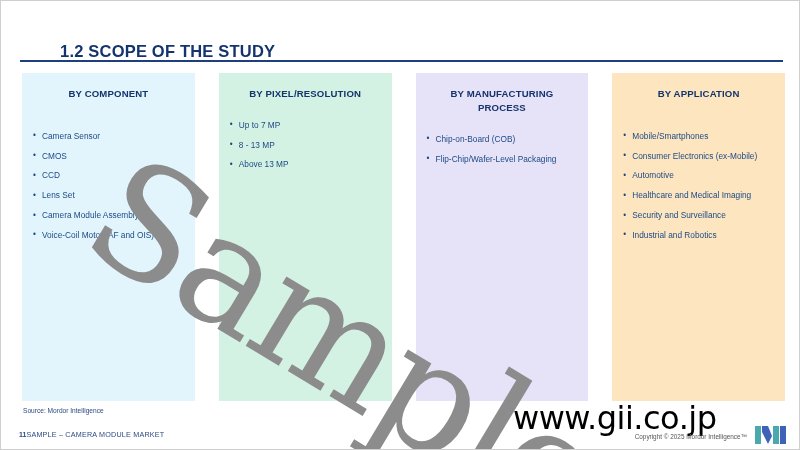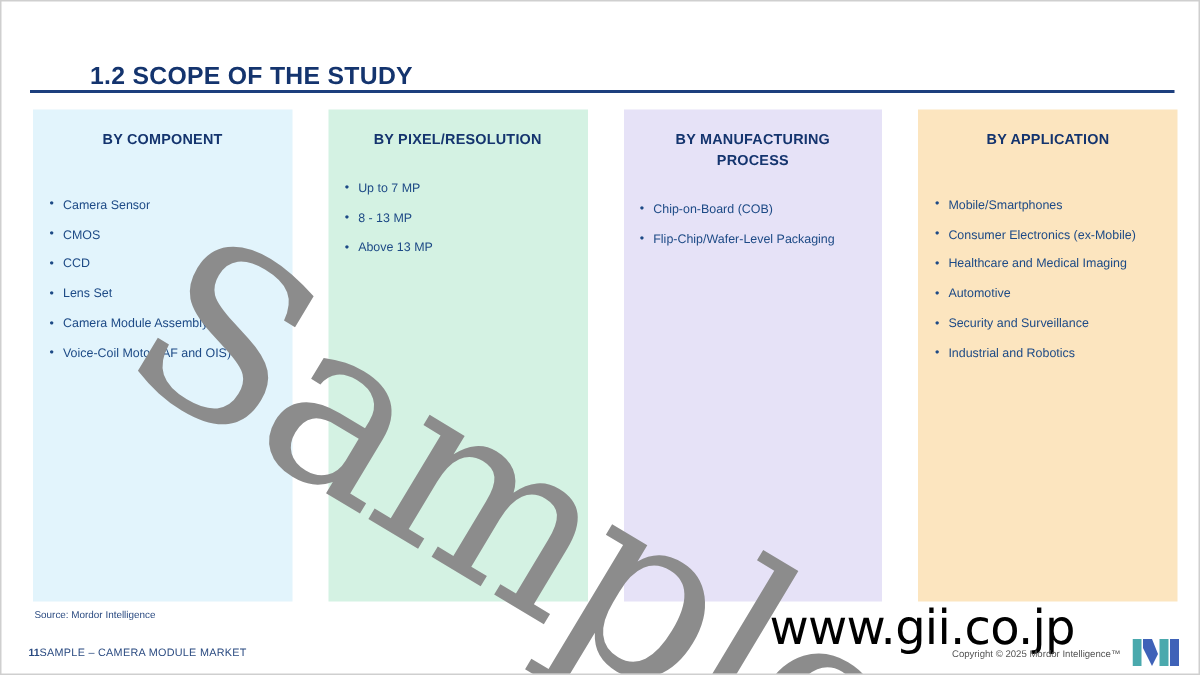--- a/index.html
+++ b/index.html
@@ -203,22 +203,22 @@
         <ul class="panel-list">
           <li>Chip-on-Board (COB)</li>
           <li>Flip-Chip/Wafer-Level Packaging</li>
         </ul>
       </div>
       <div class="panel" style="background: rgb(252, 229, 191);">
         <div class="panel-title">BY APPLICATION</div>
         <ul class="panel-list">
           <li>Mobile/Smartphones</li>
           <li>Consumer Electronics (ex-Mobile)</li>
+          <li>Automotive</li>
           <li>Healthcare and Medical Imaging</li>
-          <li>Automotive</li>
           <li>Security and Surveillance</li>
           <li>Industrial and Robotics</li>
         </ul>
       </div>
     </div>
 
   <div id="sample-watermark">Sample</div>
 
   <div id="source-note">Source: Mordor Intelligence</div>
 

